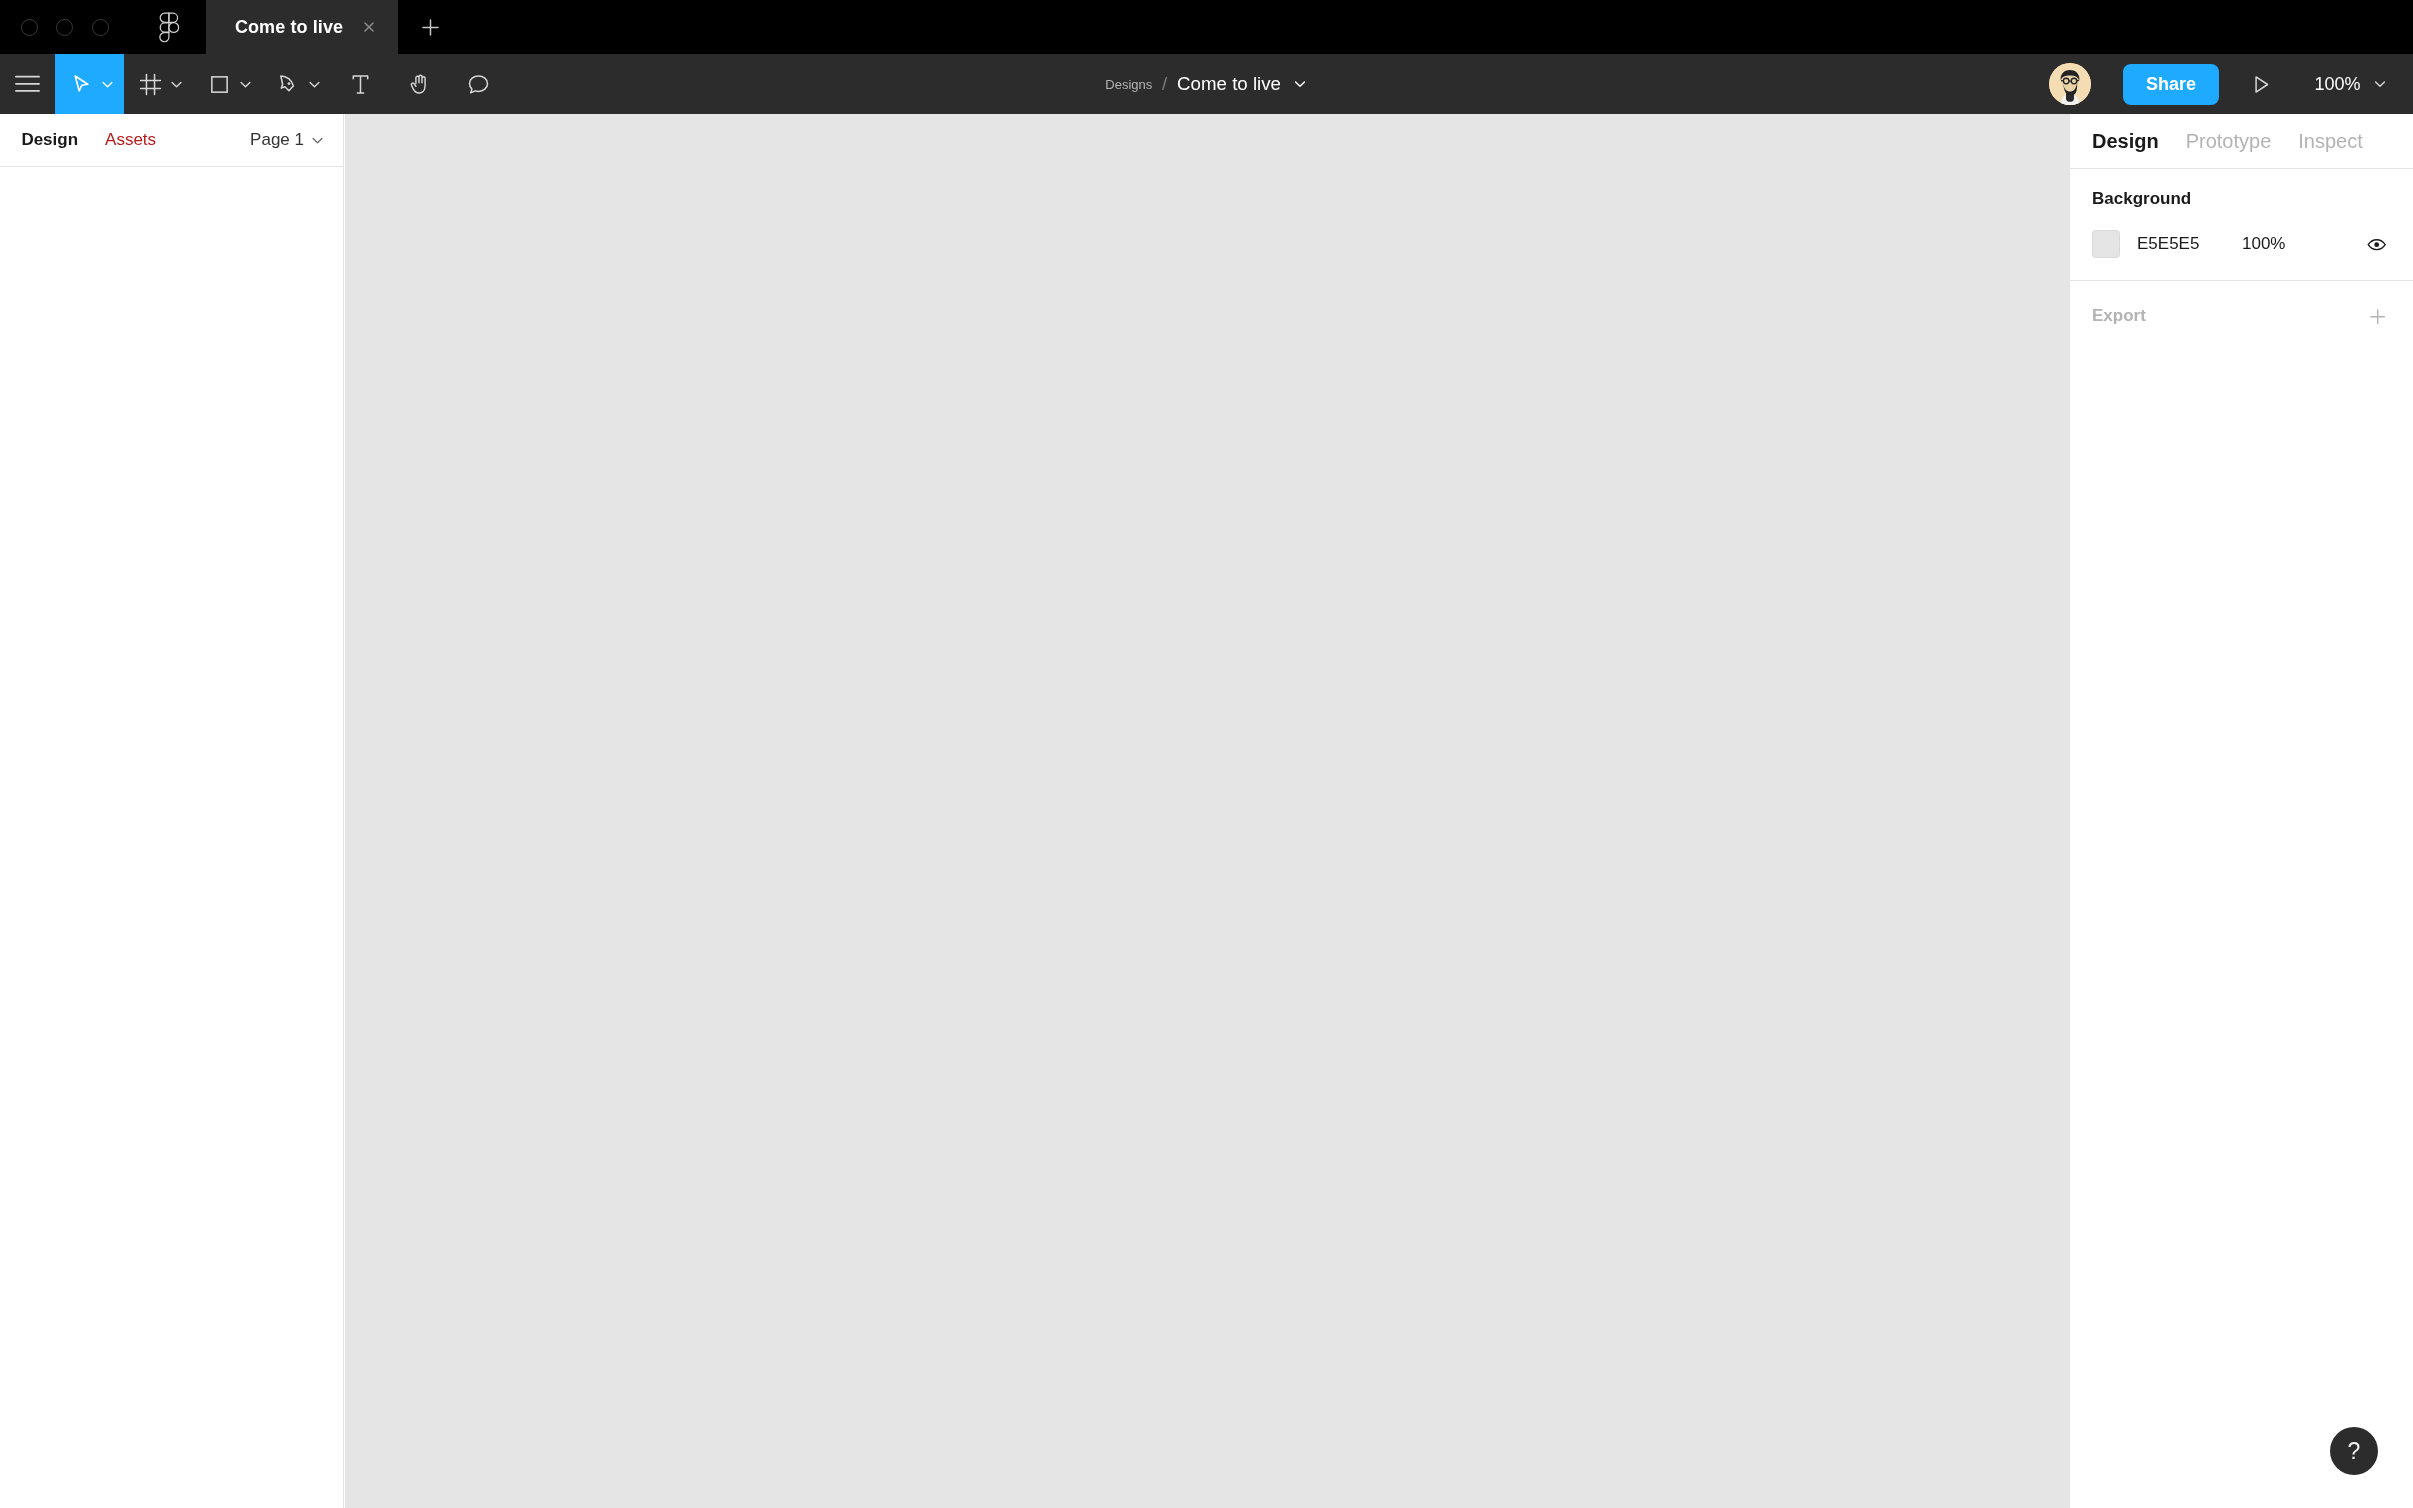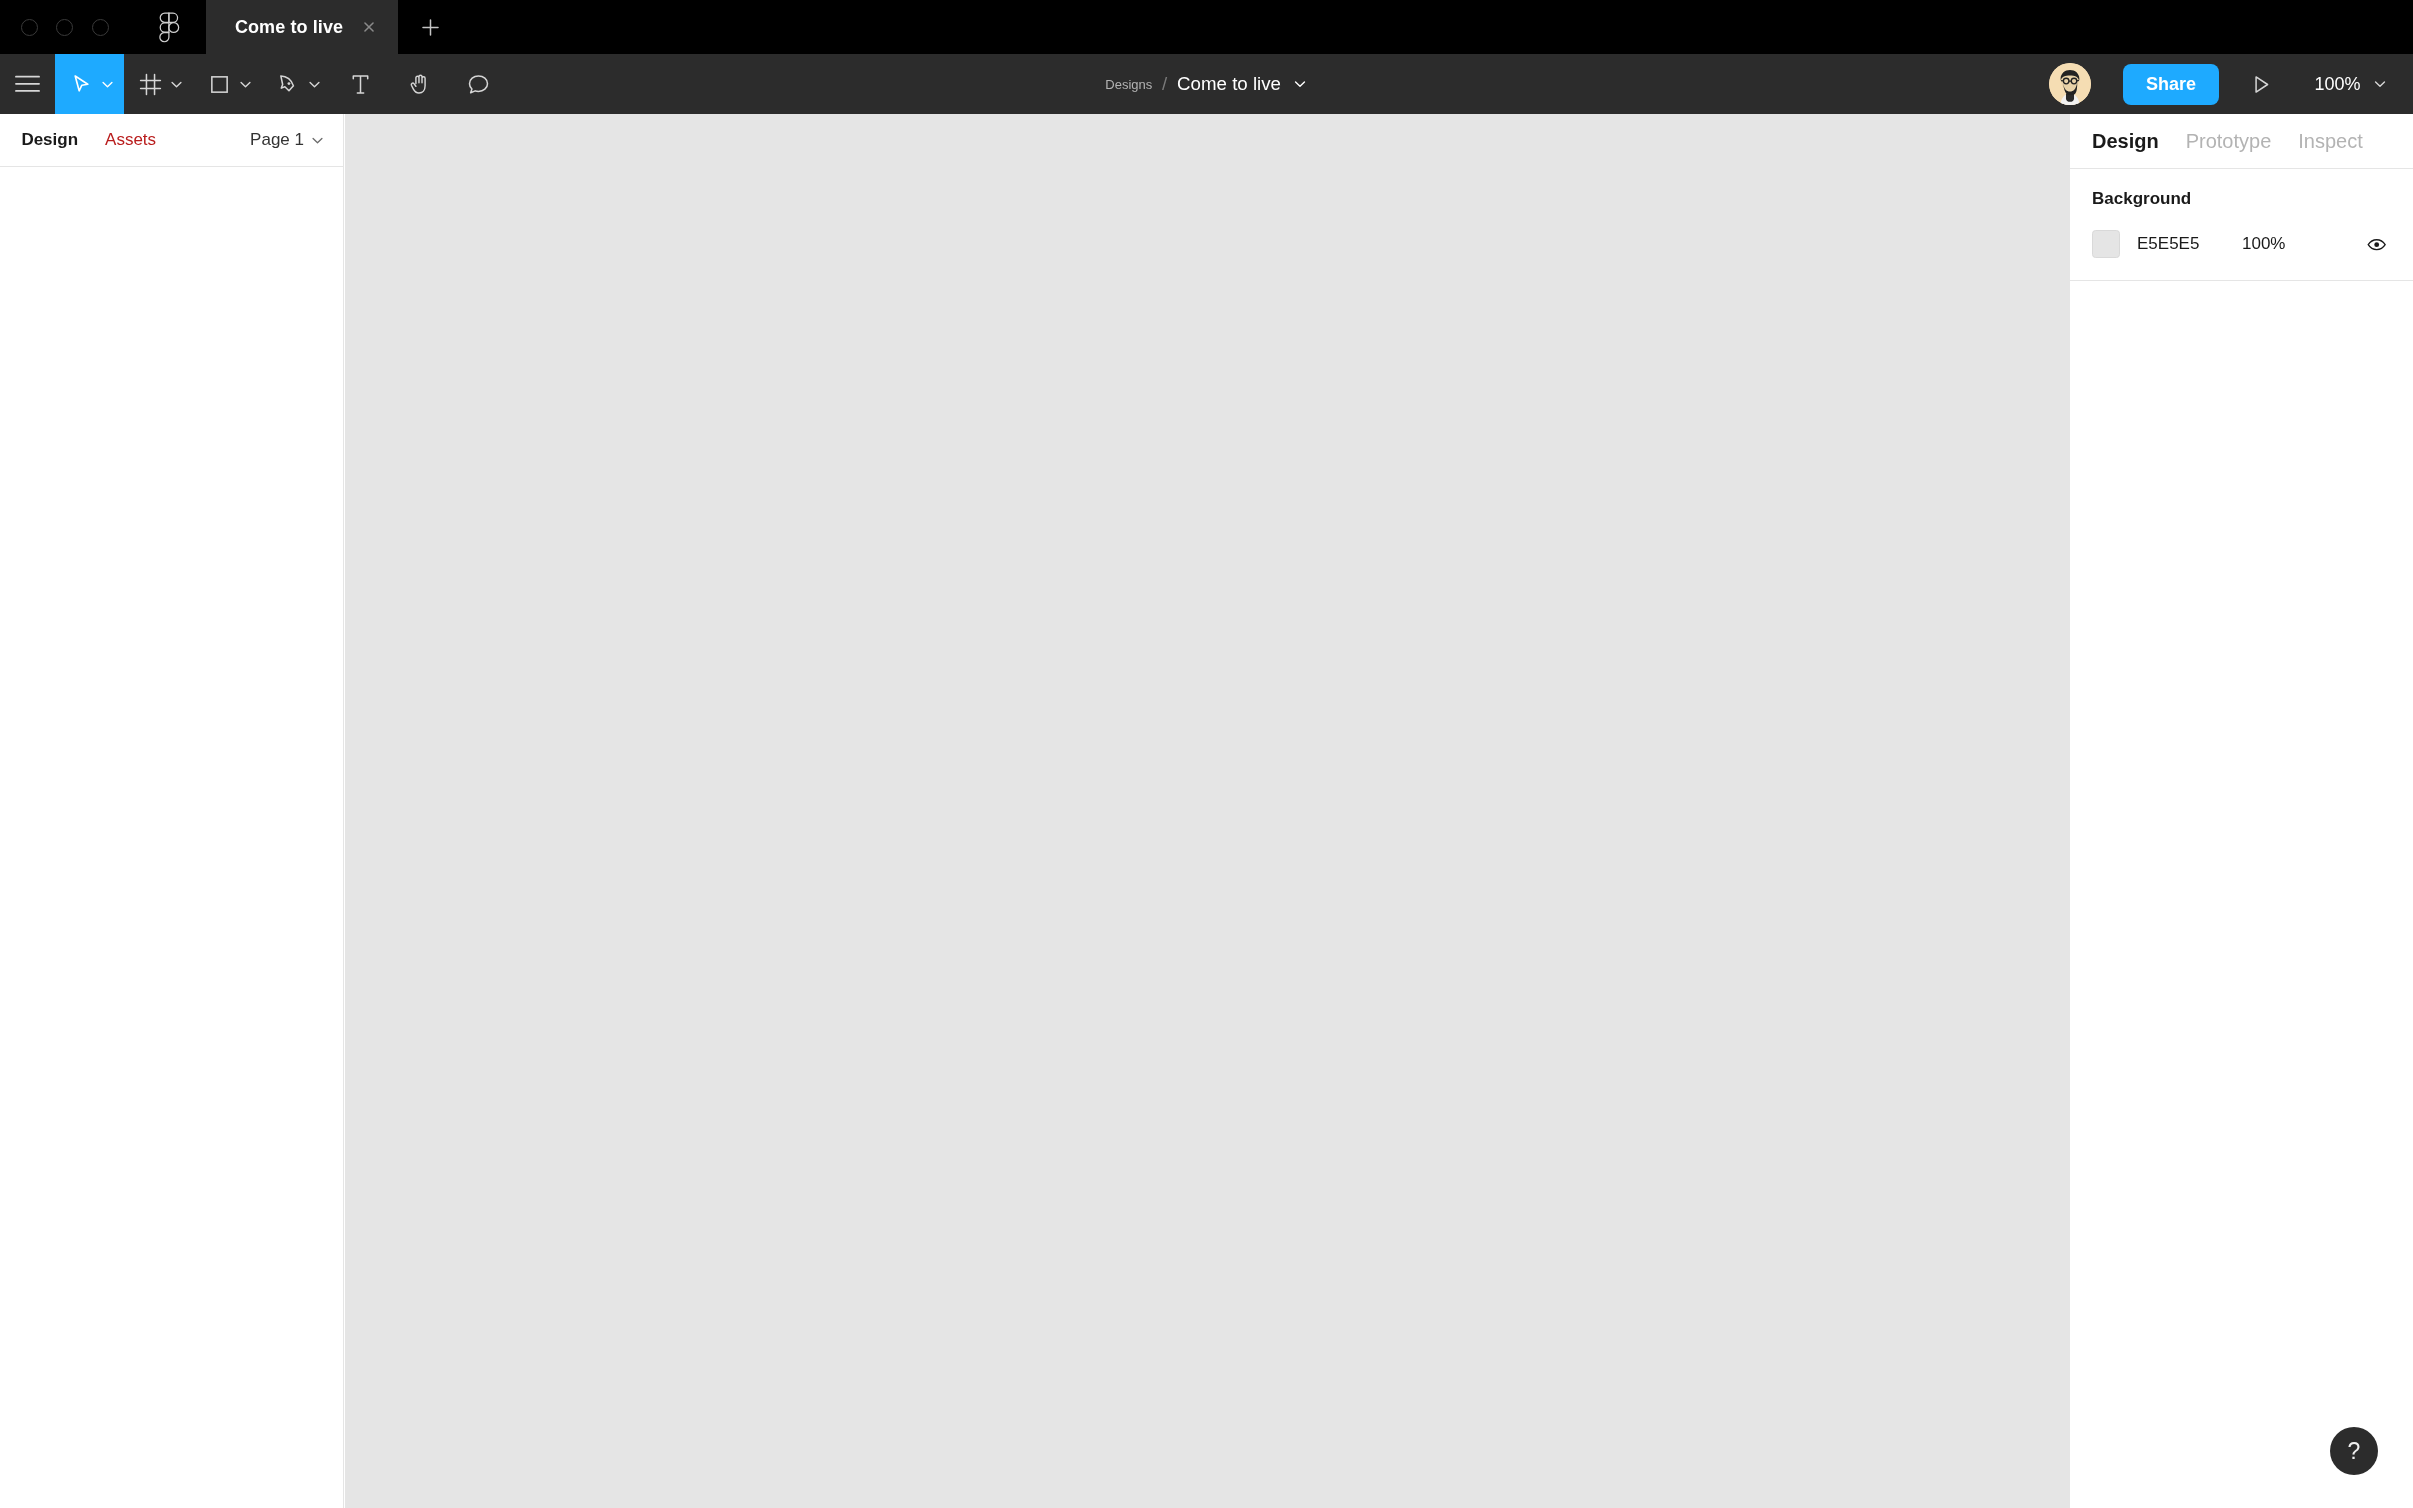--- a/index.html
+++ b/index.html
@@ -507,18 +507,26 @@
       <span class="bg-opacity">100%</span>
       <span class="bg-eye">
         <svg width="21.4" height="21.4" viewBox="0 0 24 24">
           <path d="M2.5 12S6 6.5 12 6.5 21.5 12 21.5 12 18 17.5 12 17.5 2.5 12 2.5 12z" fill="none" stroke="#1a1a1a" stroke-width="1.5"></path>
           <circle cx="12" cy="12" r="2.7" fill="#1a1a1a"></circle>
         </svg>
       </span>
     </div>
   </div>
 
+  <div class="export-row">
+    <span class="export-label">Export</span>
+    <span class="export-plus">
+      <svg width="21.4" height="21.4" viewBox="0 0 24 24">
+        <path d="M12 4.5v15M4.5 12h15" stroke="#b3b3b3" stroke-width="1.6" stroke-linecap="round"></path>
+      </svg>
+    </span>
+  </div>
 </div>
 
 <div class="help-btn">
   <span class="help-q">?</span>
 </div>
 
 
 </body></html>

